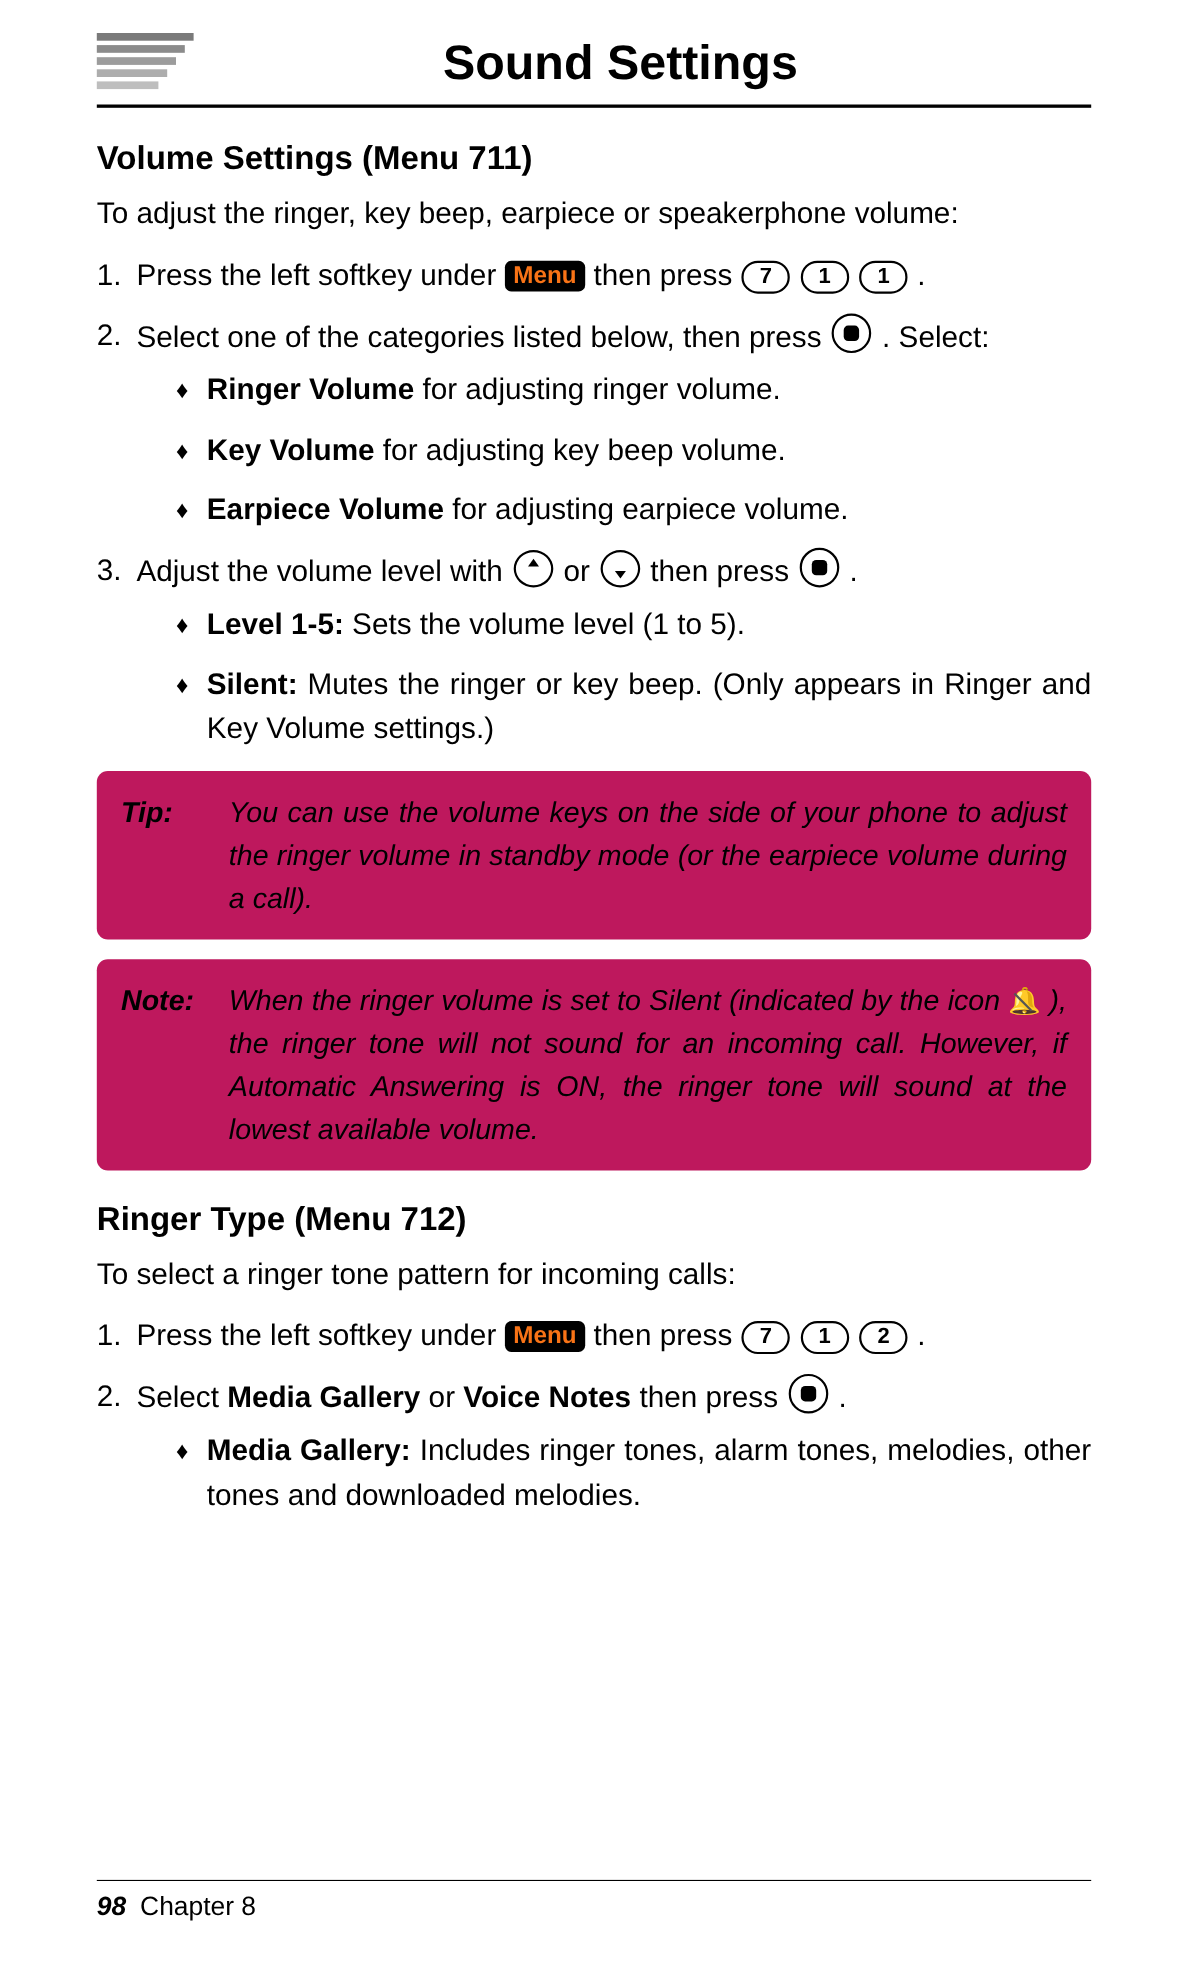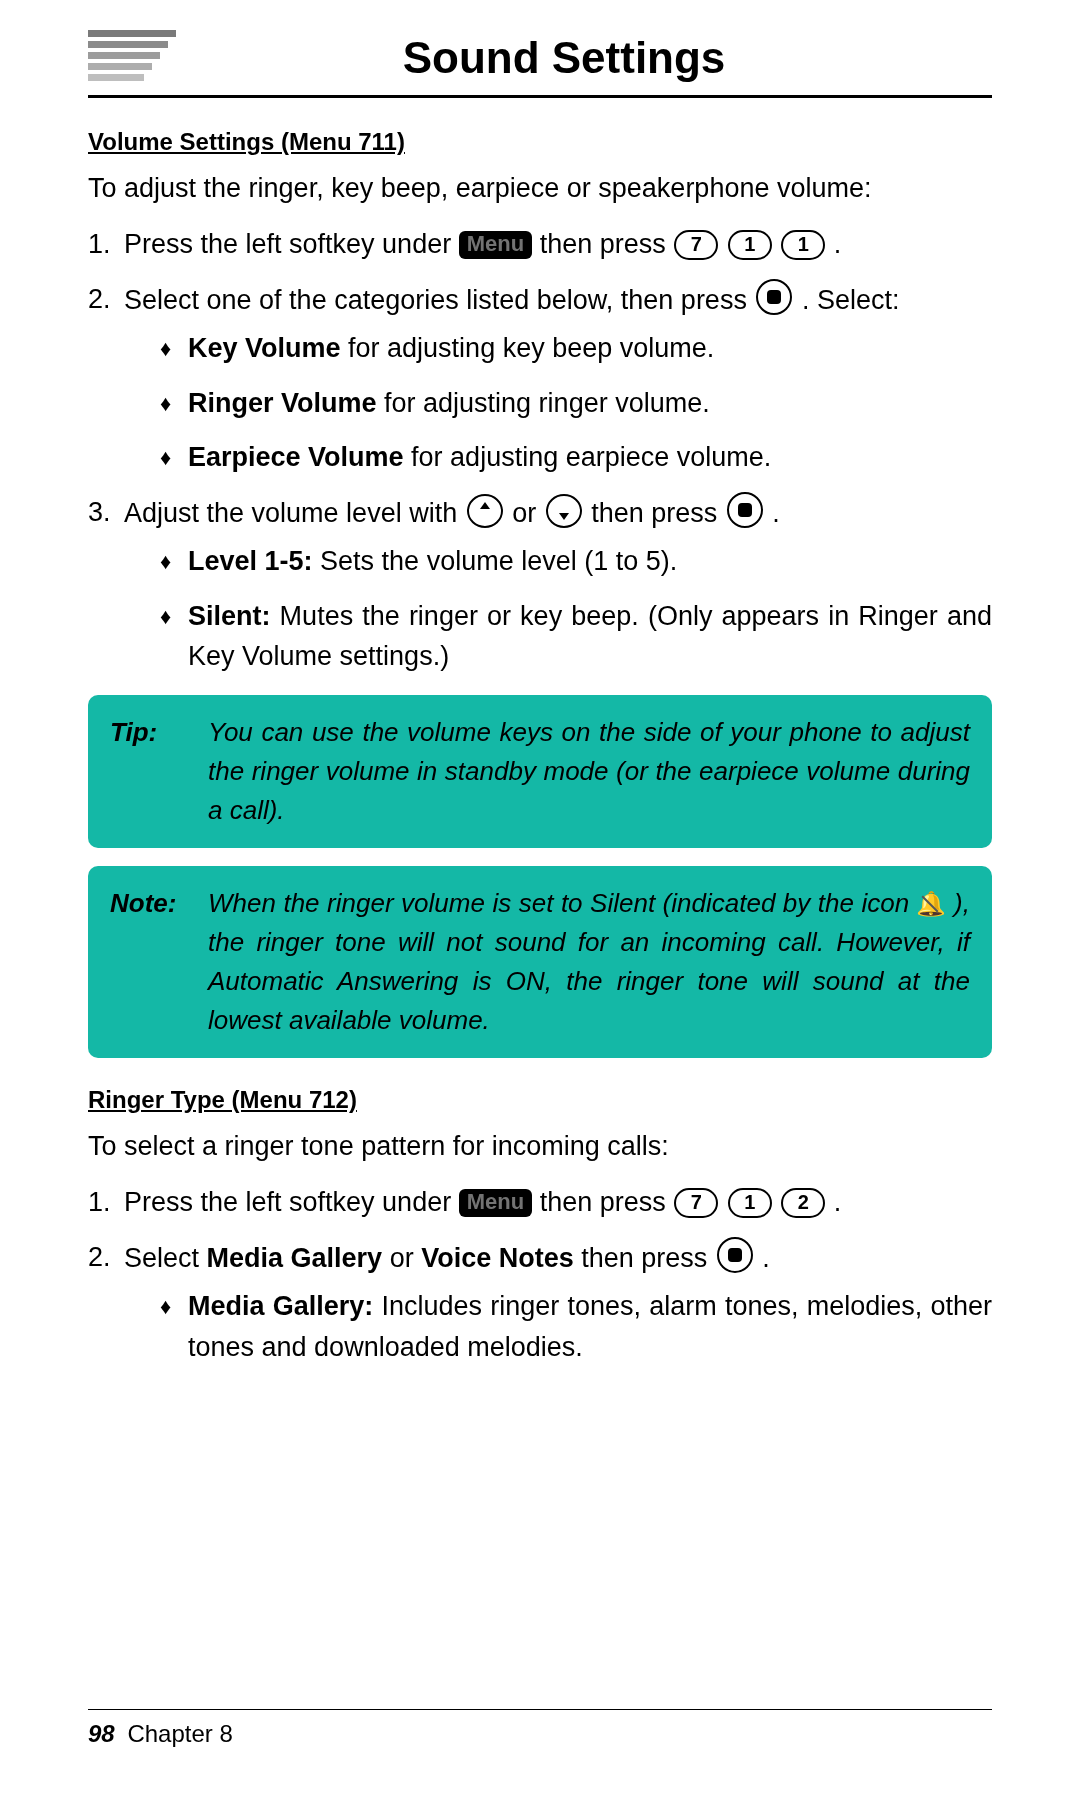--- a/index.html
+++ b/index.html
@@ -41,24 +41,23 @@
     flex: 1;
     text-align: center;
     padding-right: 80px;
   }
   .rule {
     border: none;
     border-top: 3px solid #000;
     margin: 10px 0 30px 0;
   }
   h2.section {
-    font-size: 24px;
+    font-size: 30px;
     font-weight: bold;
     margin: 28px 0 14px 0;
-    text-decoration: underline;
   }
   p.intro {
     font-size: 27px;
     margin: 10px 0 18px 0;
     line-height: 1.35;
   }
   ol.steps {
     list-style: none;
     padding: 0;
     margin: 0;
@@ -95,21 +94,21 @@
     content: "♦";
     position: absolute;
     left: 36px;
     font-size: 22px;
     top: 4px;
   }
   .bold { font-weight: bold; }
   .menu-key {
     display: inline-block;
     background: #000;
-    color: #737373;
+    color: #f97316;
     font-weight: bold;
     font-size: 22px;
     border-radius: 6px;
     padding: 1px 8px 2px 8px;
     vertical-align: 2px;
     line-height: 1.1;
   }
   .oval-key {
     display: inline-block;
     border: 2px solid #000;
@@ -174,21 +173,21 @@
     left: 50%;
     bottom: 6px;
     transform: translateX(-50%);
     width: 0;
     height: 0;
     border-left: 5px solid transparent;
     border-right: 5px solid transparent;
     border-top: 7px solid #000;
   }
   .note-box {
-    background: #14b8a6;
+    background: #be185d;
     border-radius: 10px;
     padding: 18px 22px;
     margin: 18px 0;
     font-size: 26px;
     line-height: 1.5;
     font-style: italic;
     display: flex;
     text-align: justify;
   }
   .note-box .label {
@@ -264,22 +263,22 @@
       <span class="oval-key">7</span>
       <span class="oval-key">1</span>
       <span class="oval-key">1</span>
       <span>.</span>
     </li>
     <li>
       <span>Select one of the categories listed below, then press </span>
       <span class="center-key"></span>
       <span>. Select:</span>
       <ul class="bullets">
+        <li><span class="bold">Ringer Volume</span><span> for adjusting ringer volume.</span></li>
         <li><span class="bold">Key Volume</span><span> for adjusting key beep volume.</span></li>
-        <li><span class="bold">Ringer Volume</span><span> for adjusting ringer volume.</span></li>
         <li><span class="bold">Earpiece Volume</span><span> for adjusting earpiece volume.</span></li>
       </ul>
     </li>
     <li>
       <span>Adjust the volume level with </span>
       <span class="arrow-key up"></span>
       <span> or </span>
       <span class="arrow-key down"></span>
       <span> then press </span>
       <span class="center-key"></span>

